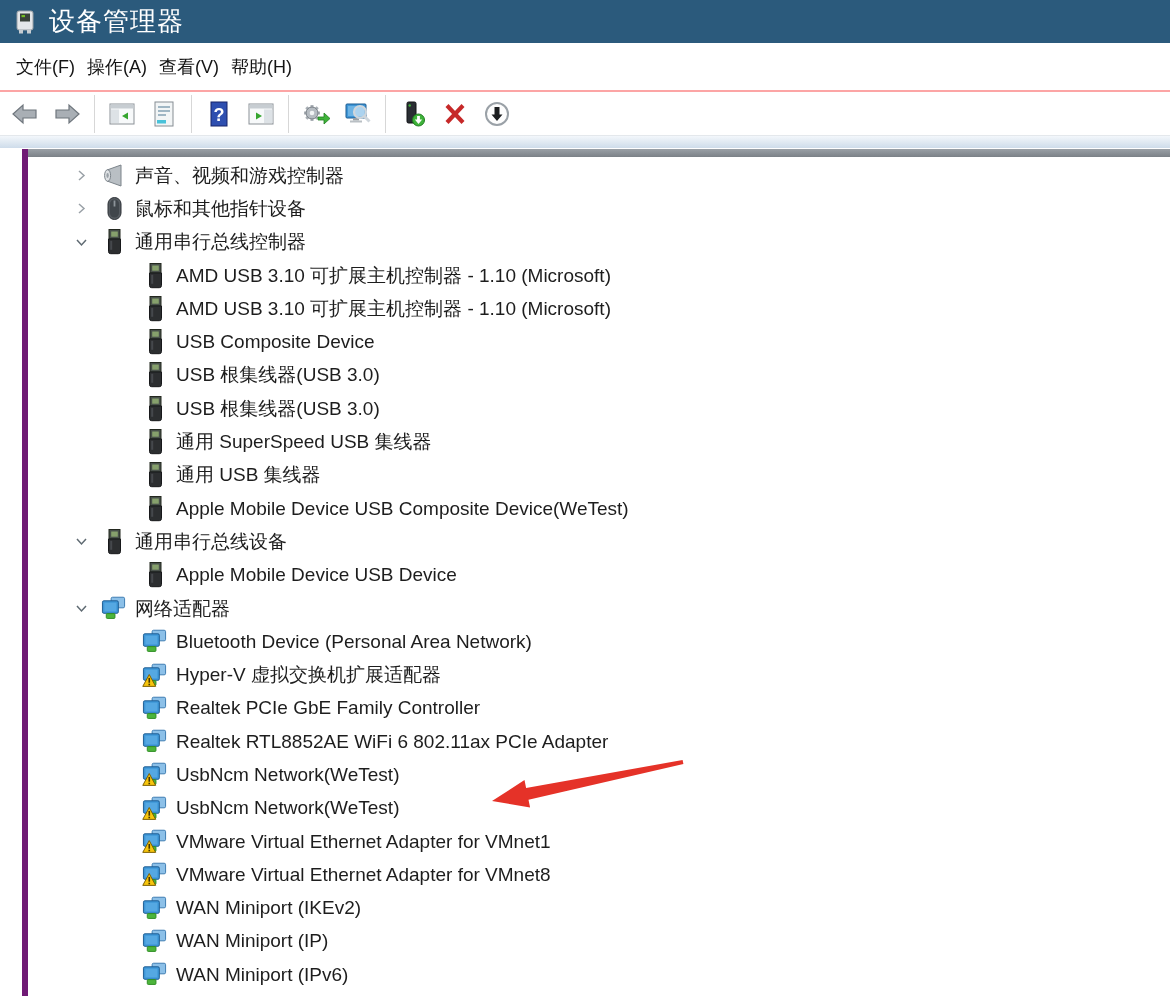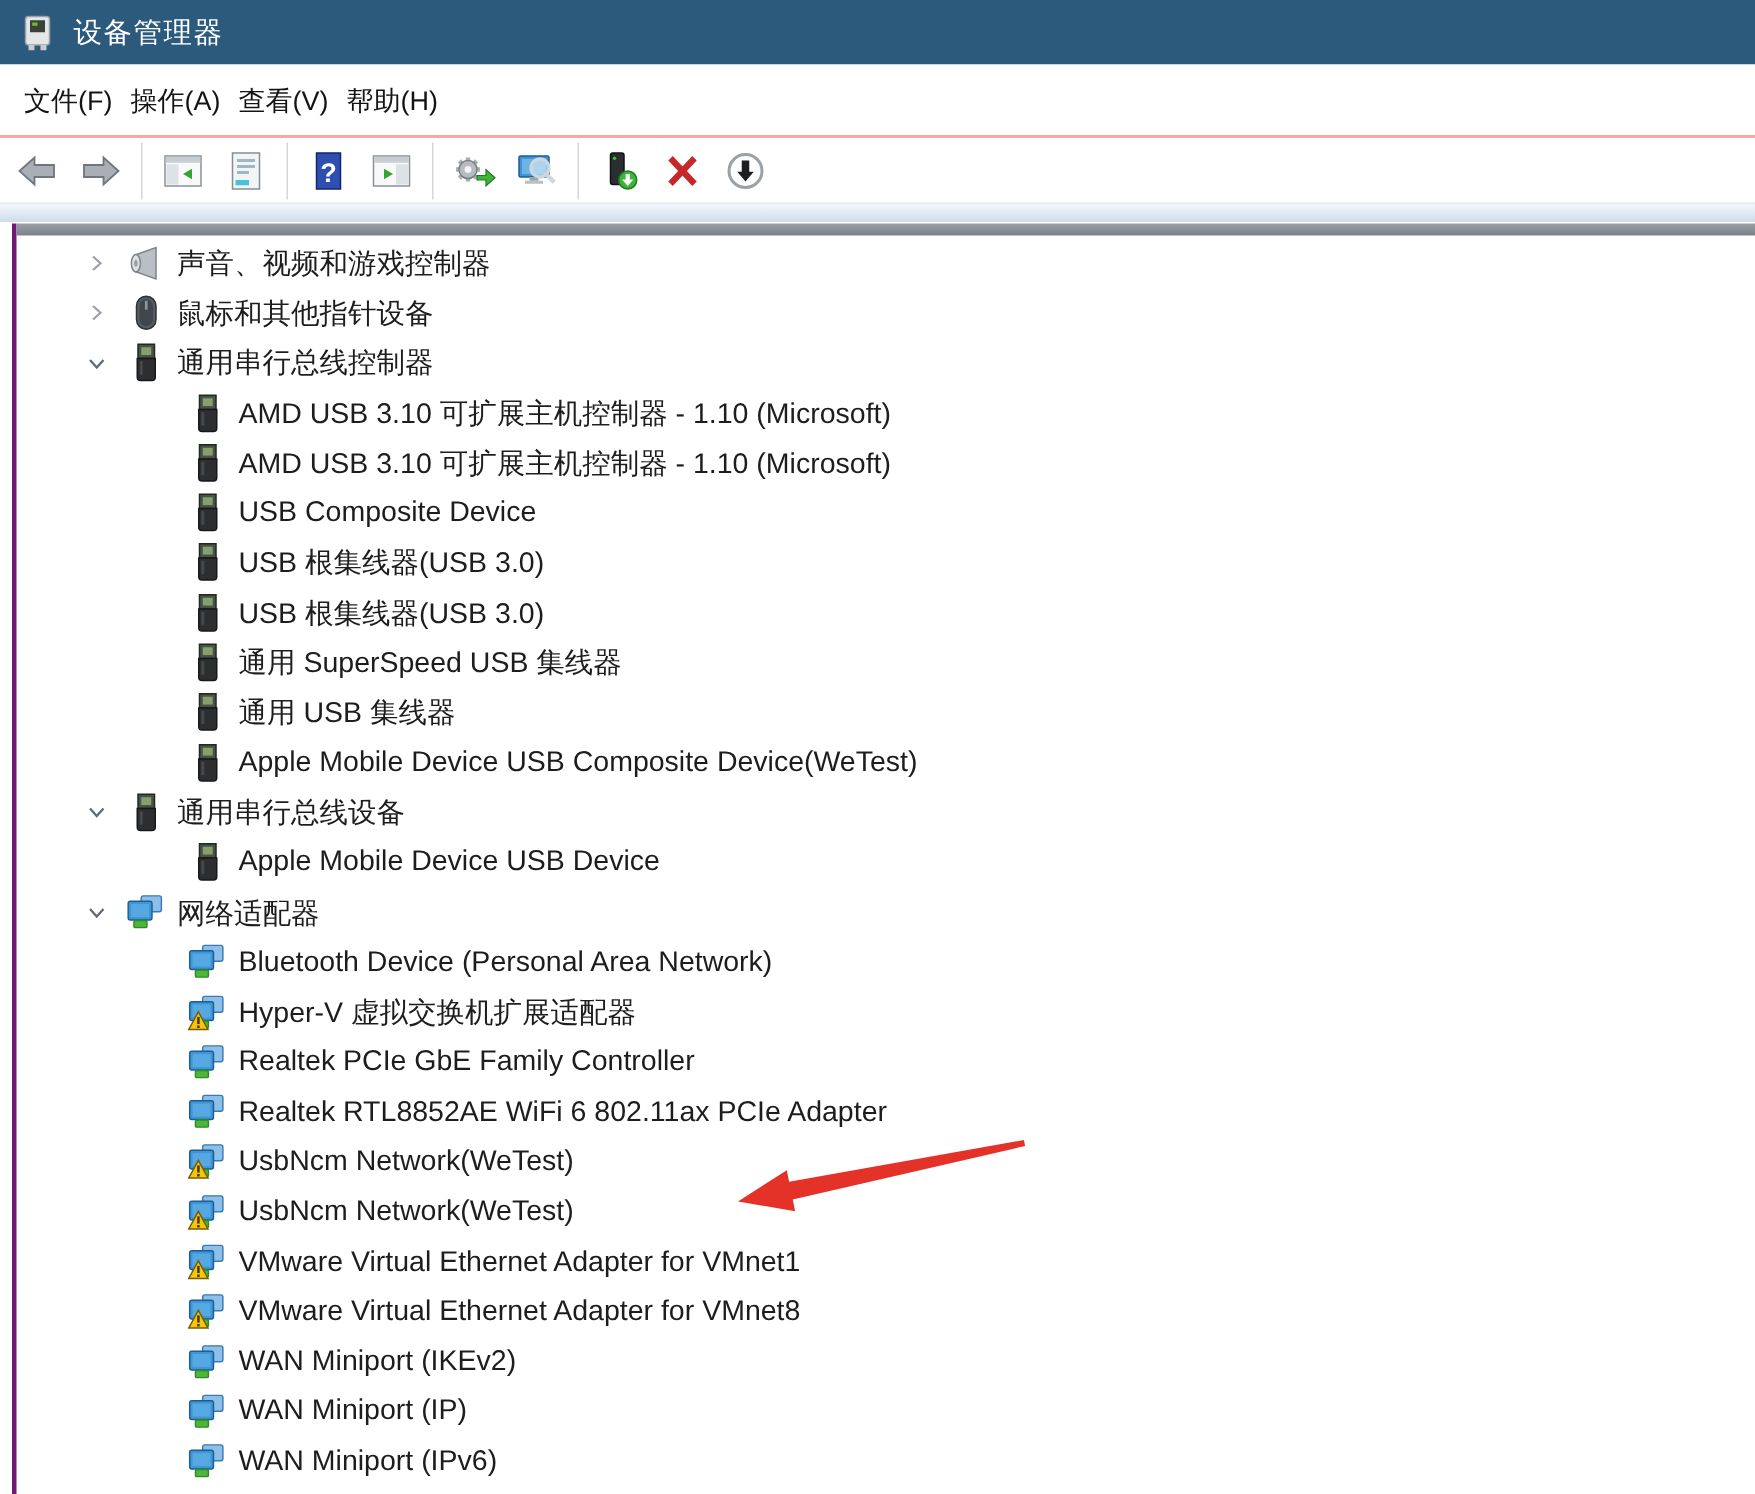--- a/index.html
+++ b/index.html
@@ -4,34 +4,34 @@
 <style>
   html,body{margin:0;padding:0;}
   body{
     width:1170px;height:996px;overflow:hidden;position:relative;
     background:#ffffff;font-family:"Liberation Sans",sans-serif;
     -webkit-font-smoothing:antialiased;
   }
   
   .titlebar{height:43px;display:flex;align-items:center;padding-left:12px;gap:11px;background:#2b5a7c;}
   .titlebar .app-icon{width:26px;height:26px;flex:0 0 auto;display:flex;}
-  .titlebar .title{color:#ffffff;font-size:19px;letter-spacing:1px;}
+  .titlebar .title{color:#ffffff;font-size:26px;letter-spacing:1px;}
   
   .menubar{height:47px;display:flex;align-items:center;border-bottom:2px solid #fca5a5;background:#ffffff;font-size:18px;color:#141414;}
   .menu-item{padding:5px 6px;cursor:default;}
   .menu-item:first-child{margin-left:10px;}
   
   .toolbar{height:43px;display:flex;align-items:center;padding-left:4px;background:#ffffff;}
   .tb-btn{width:42px;height:40px;border:none;background:transparent;padding:0;display:flex;align-items:center;justify-content:center;}
   .tb-btn svg{display:block;}
   .tb-sep{width:1px;height:38px;background:#d7d7d7;margin:0 6px;flex:0 0 auto;}
   .tb-strip{height:12px;background:linear-gradient(#f3f7fb,#cedcea);border-top:1px solid #e4e8ec;}
   
   .content{position:absolute;top:148px;left:0;right:0;bottom:0;background:#ffffff;}
-  .content-inner{margin-left:8px;border-left:3px solid #701a75;height:100%;background:#ffffff;}
+  .content-inner{margin-left:22px;border-left:6px solid #701a75;height:100%;background:#ffffff;}
   .grayband{height:8px;margin-top:1px;background:linear-gradient(#9aa0a6,#7b8187);}
   .tree{padding-top:2px;}
   .row{height:33.3px;display:flex;align-items:center;font-size:19px;color:#1d1d1d;white-space:nowrap;cursor:default;}
   .expander{width:17px;height:17px;margin-left:44px;flex:0 0 auto;display:flex;align-items:center;justify-content:center;}
   .dev-ic{width:26px;height:29px;flex:0 0 auto;display:flex;align-items:center;justify-content:center;}
   .row.lvl1 .dev-ic{margin-left:12px;}
   .row.lvl2 .dev-ic{margin-left:114px;}
   .label{margin-left:8px;}
   
   .overlay{position:absolute;inset:0;pointer-events:none;}

